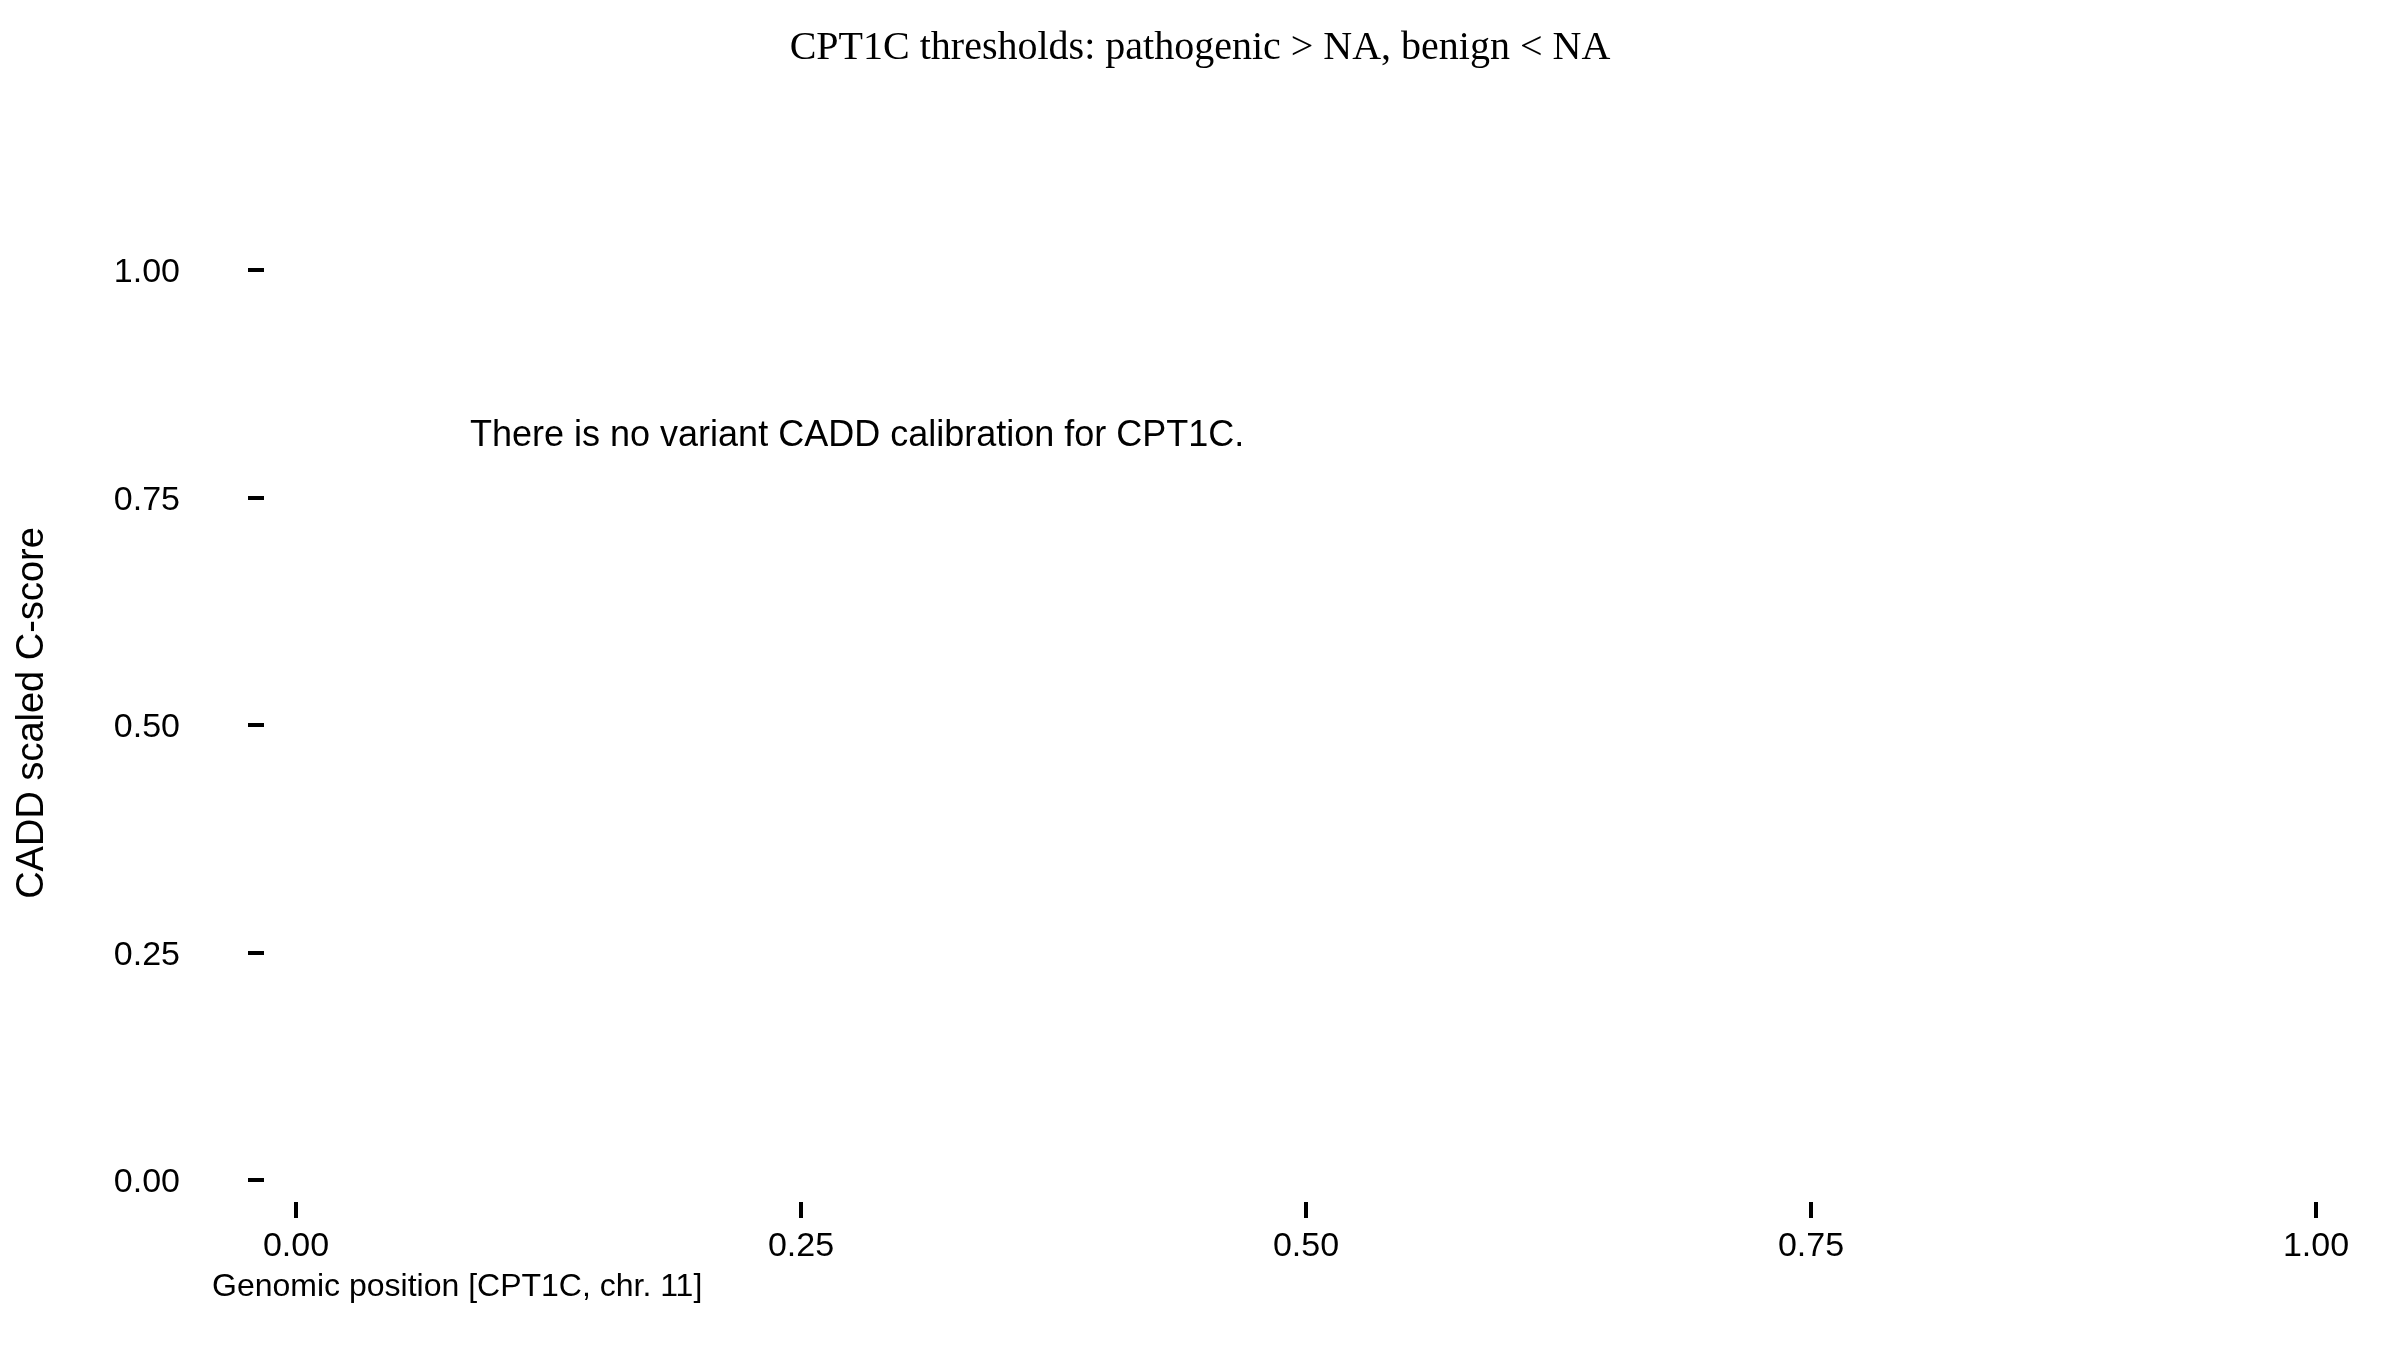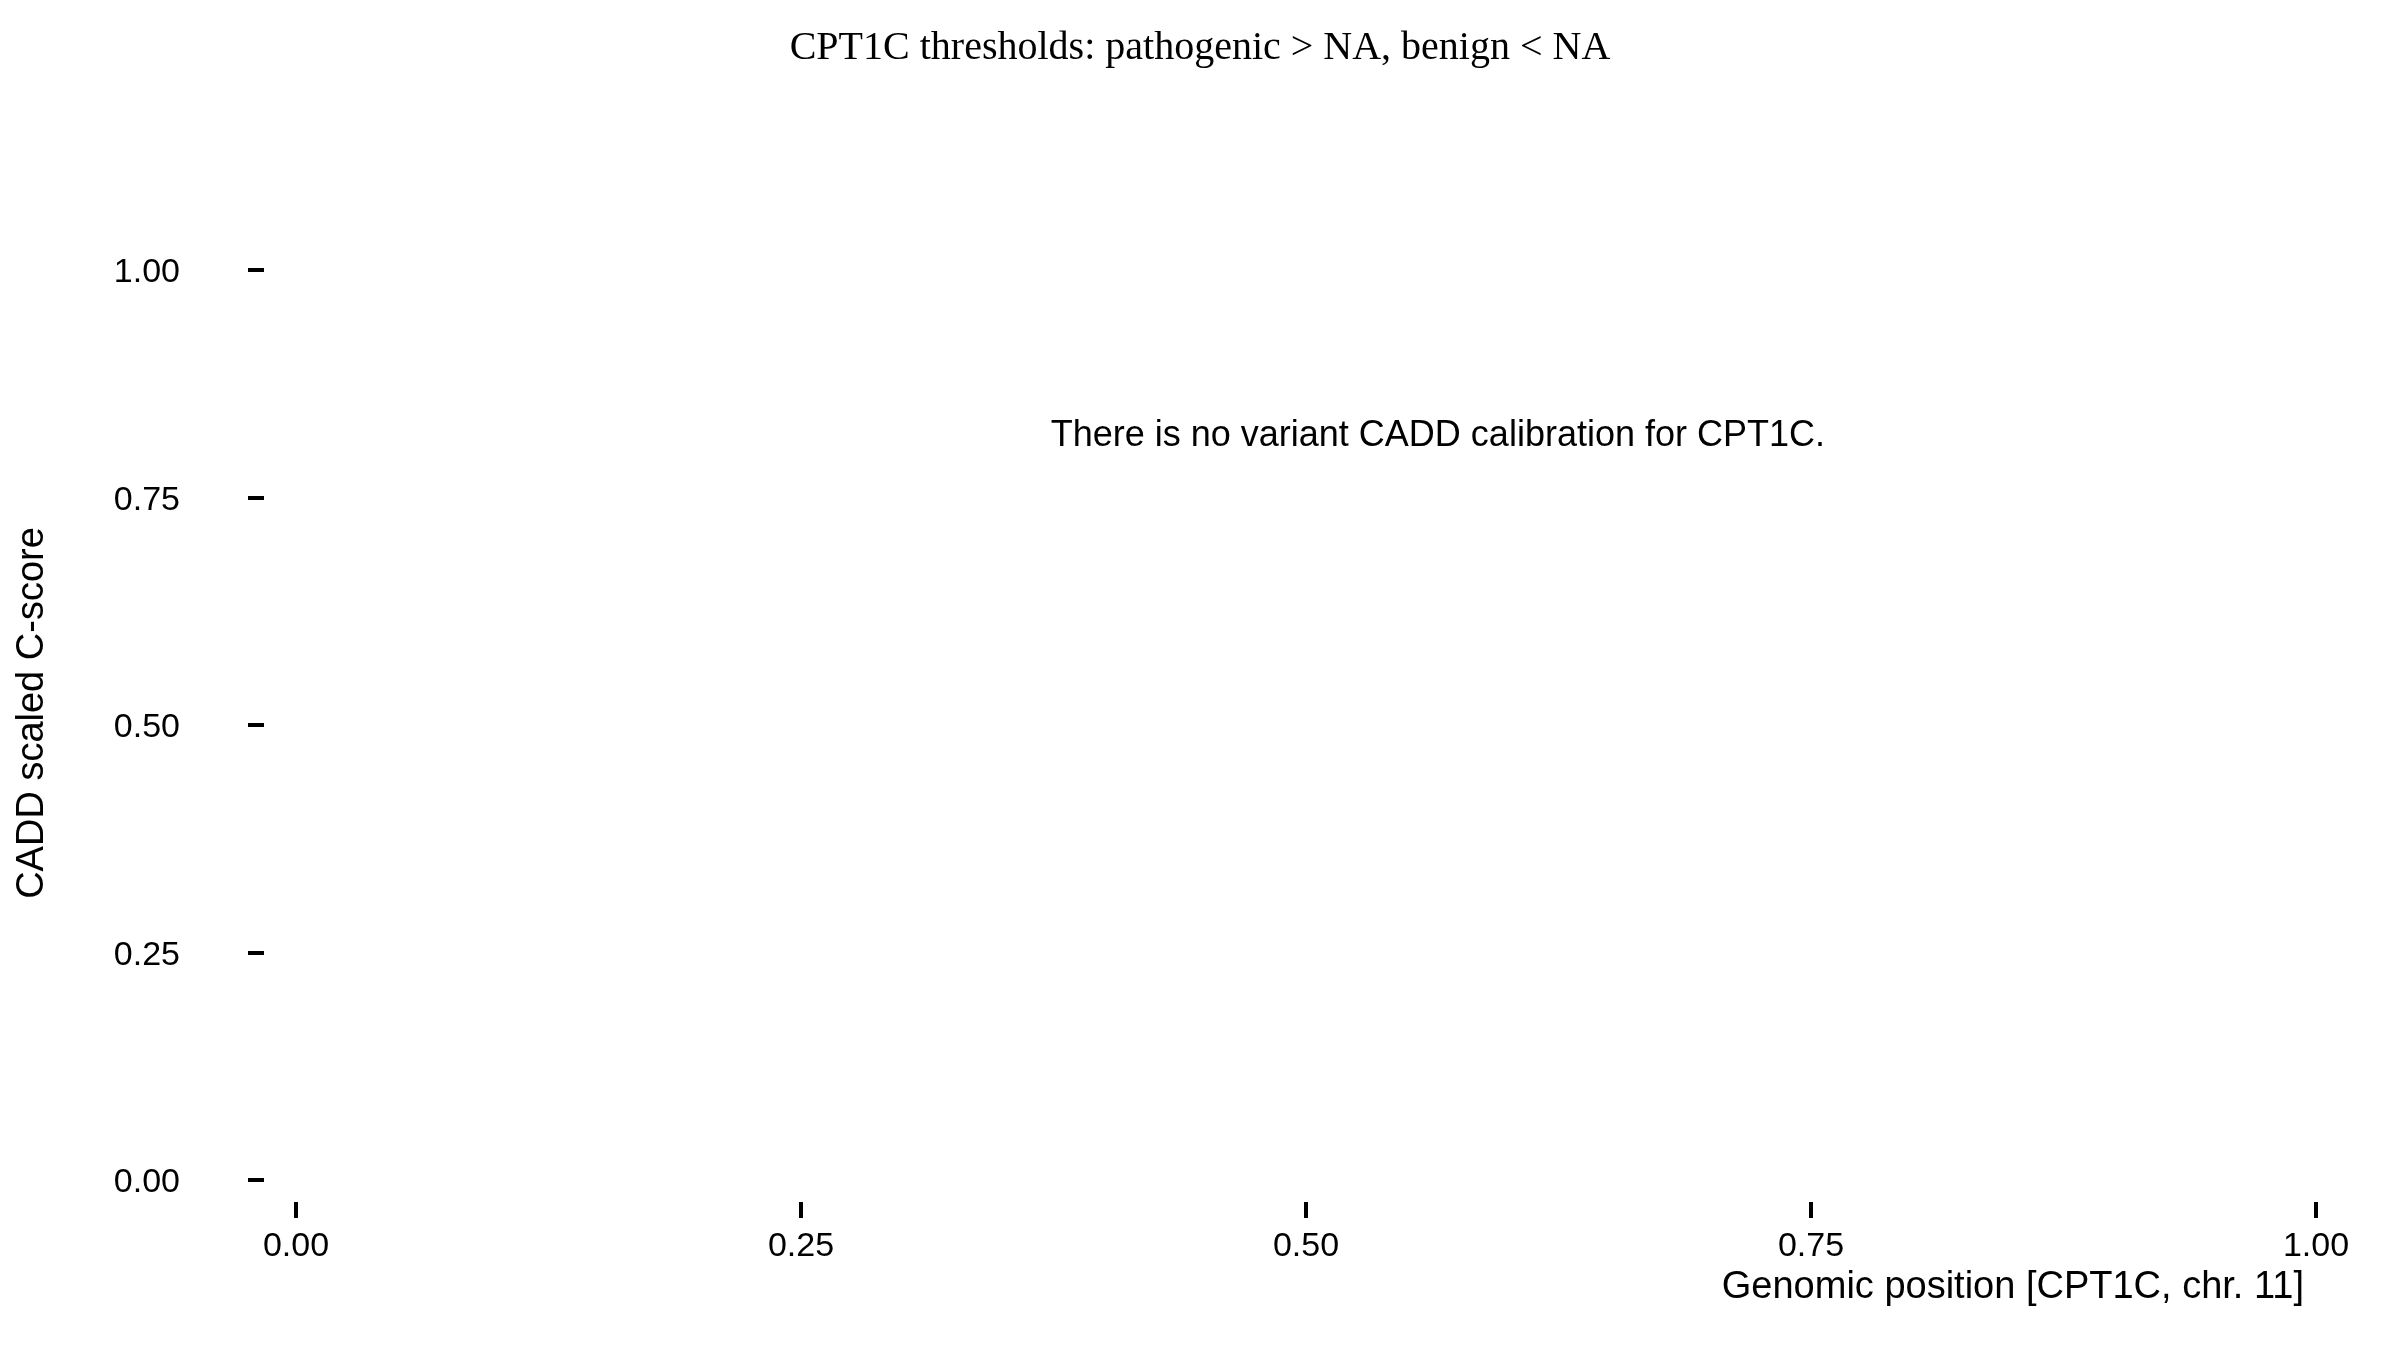--- a/index.html
+++ b/index.html
@@ -90,48 +90,48 @@
     width: 200px;
     text-align: center;
     font-size: 34px;
     line-height: 40px;
     white-space: pre;
   }
 
   
   #x-axis-title {
     position: absolute;
-    left: 200px;
+    left: 212px;
     top: 1262px;
     width: 2104px;
-    text-align: right;
-    font-size: 38px;
+    text-align: left;
+    font-size: 32px;
     line-height: 46px;
     white-space: pre;
   }
   #y-axis-title {
     position: absolute;
     left: -420px;
     top: 690px;
     width: 900px;
     text-align: center;
     font-size: 38px;
     line-height: 46px;
     transform: rotate(-90deg);
     transform-origin: 450px 23px;
     white-space: pre;
   }
 
   
   #annotation {
     position: absolute;
-    left: 495px;
+    left: 470px;
     top: 400px;
     width: 1330px;
-    text-align: right;
+    text-align: left;
   }
   #annotation .note-line {
     font-size: 36px;
     line-height: 67px;
     white-space: pre;
   }
 </style>
 </head>
 <body>
 

